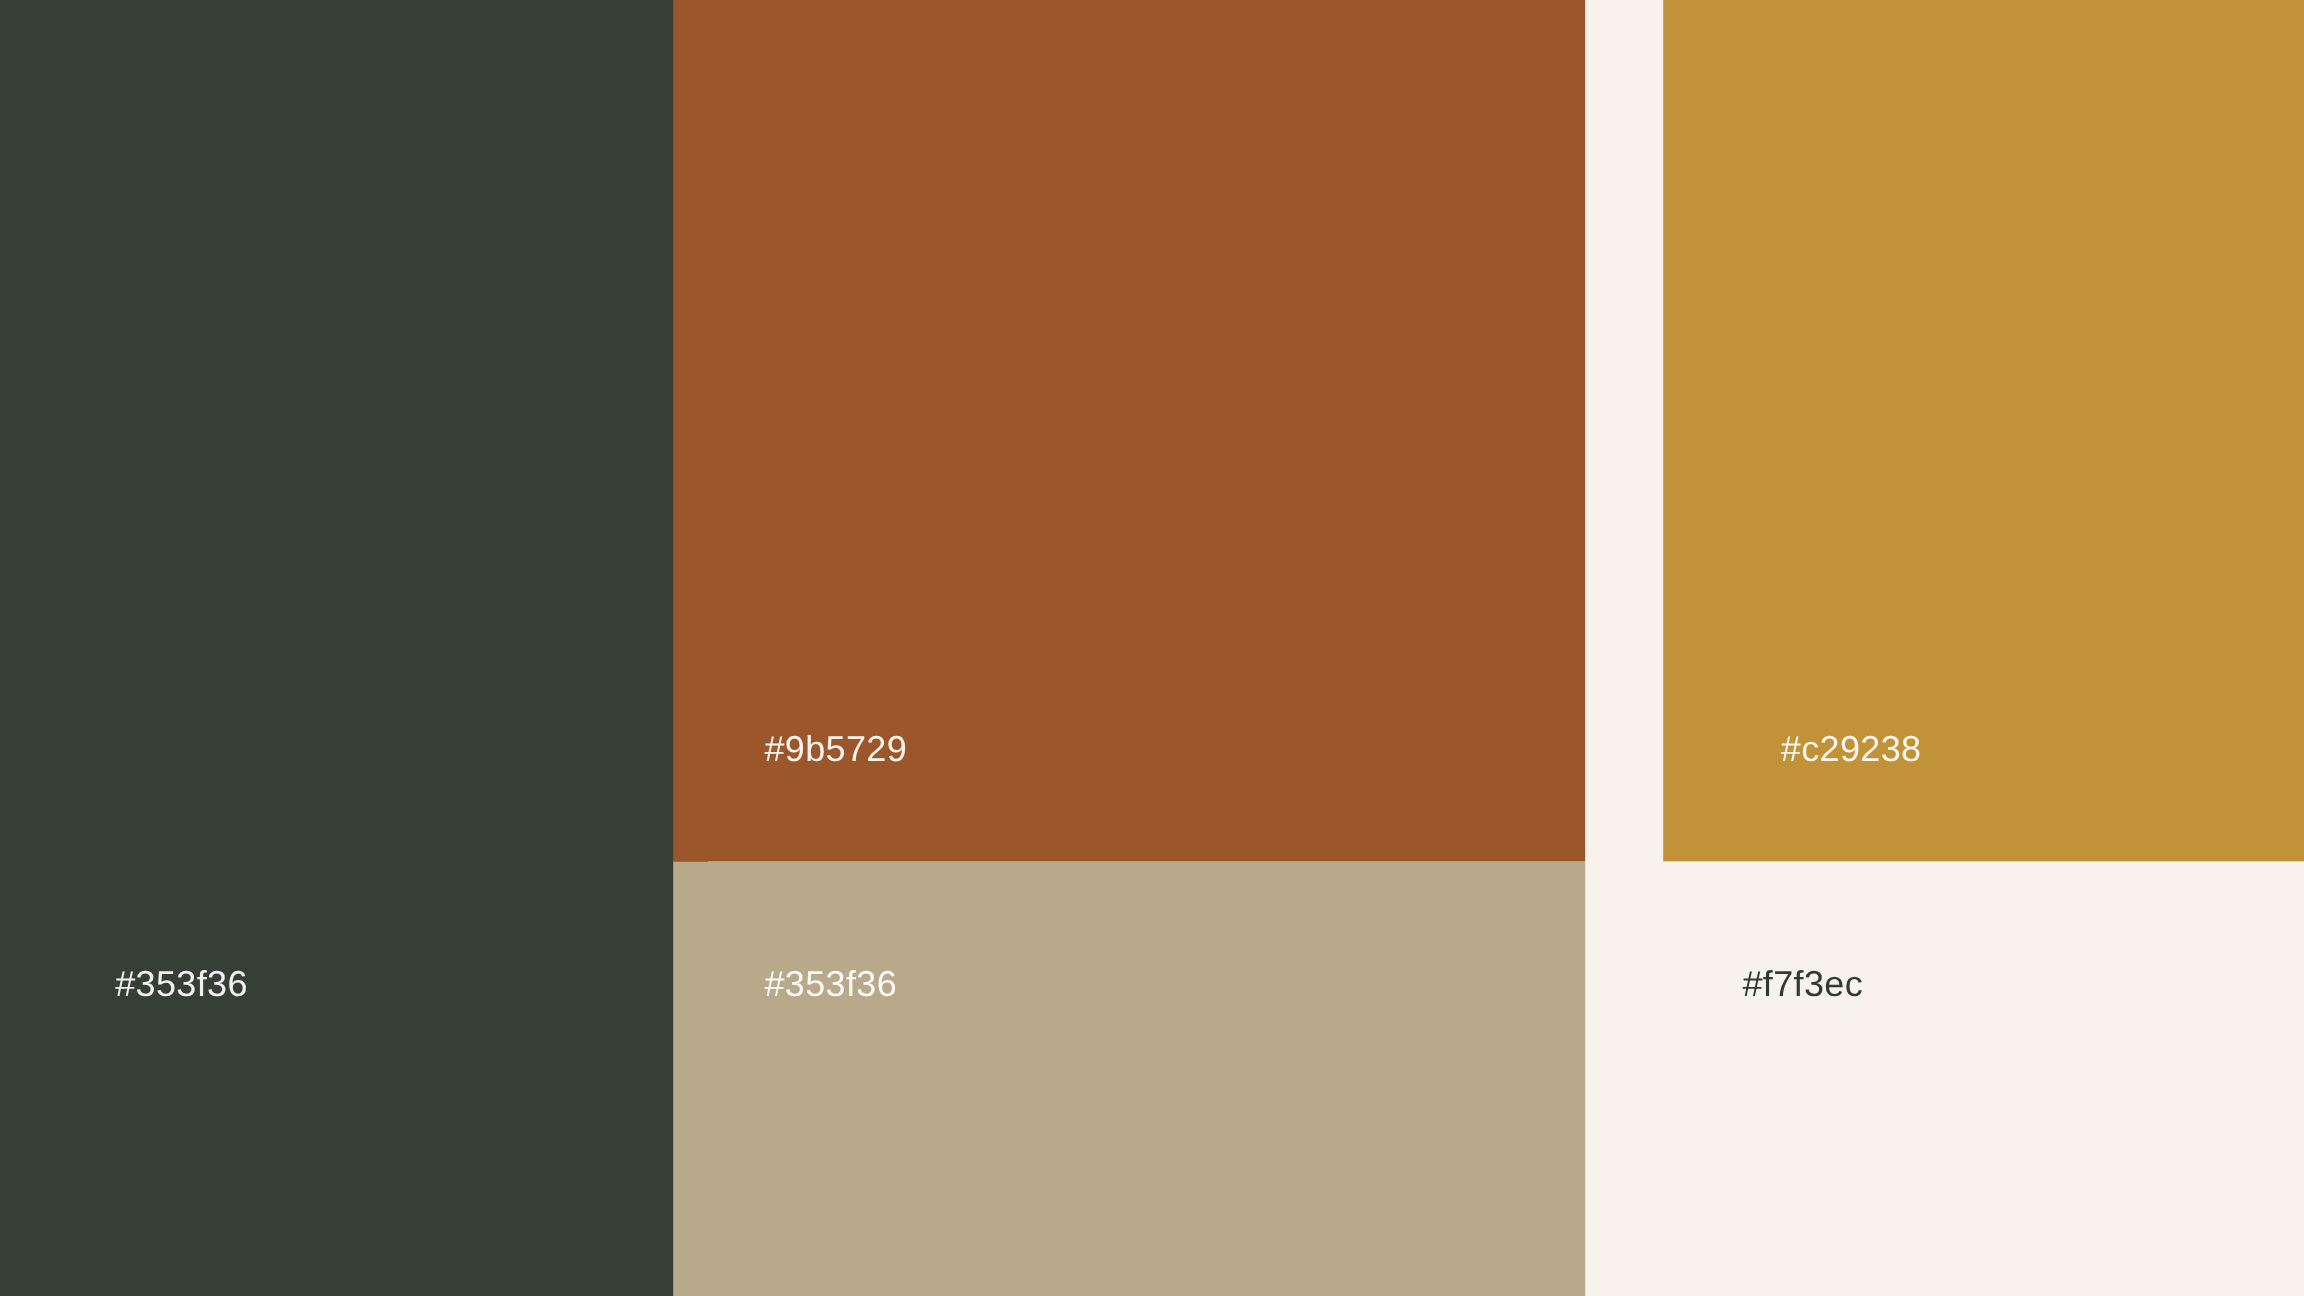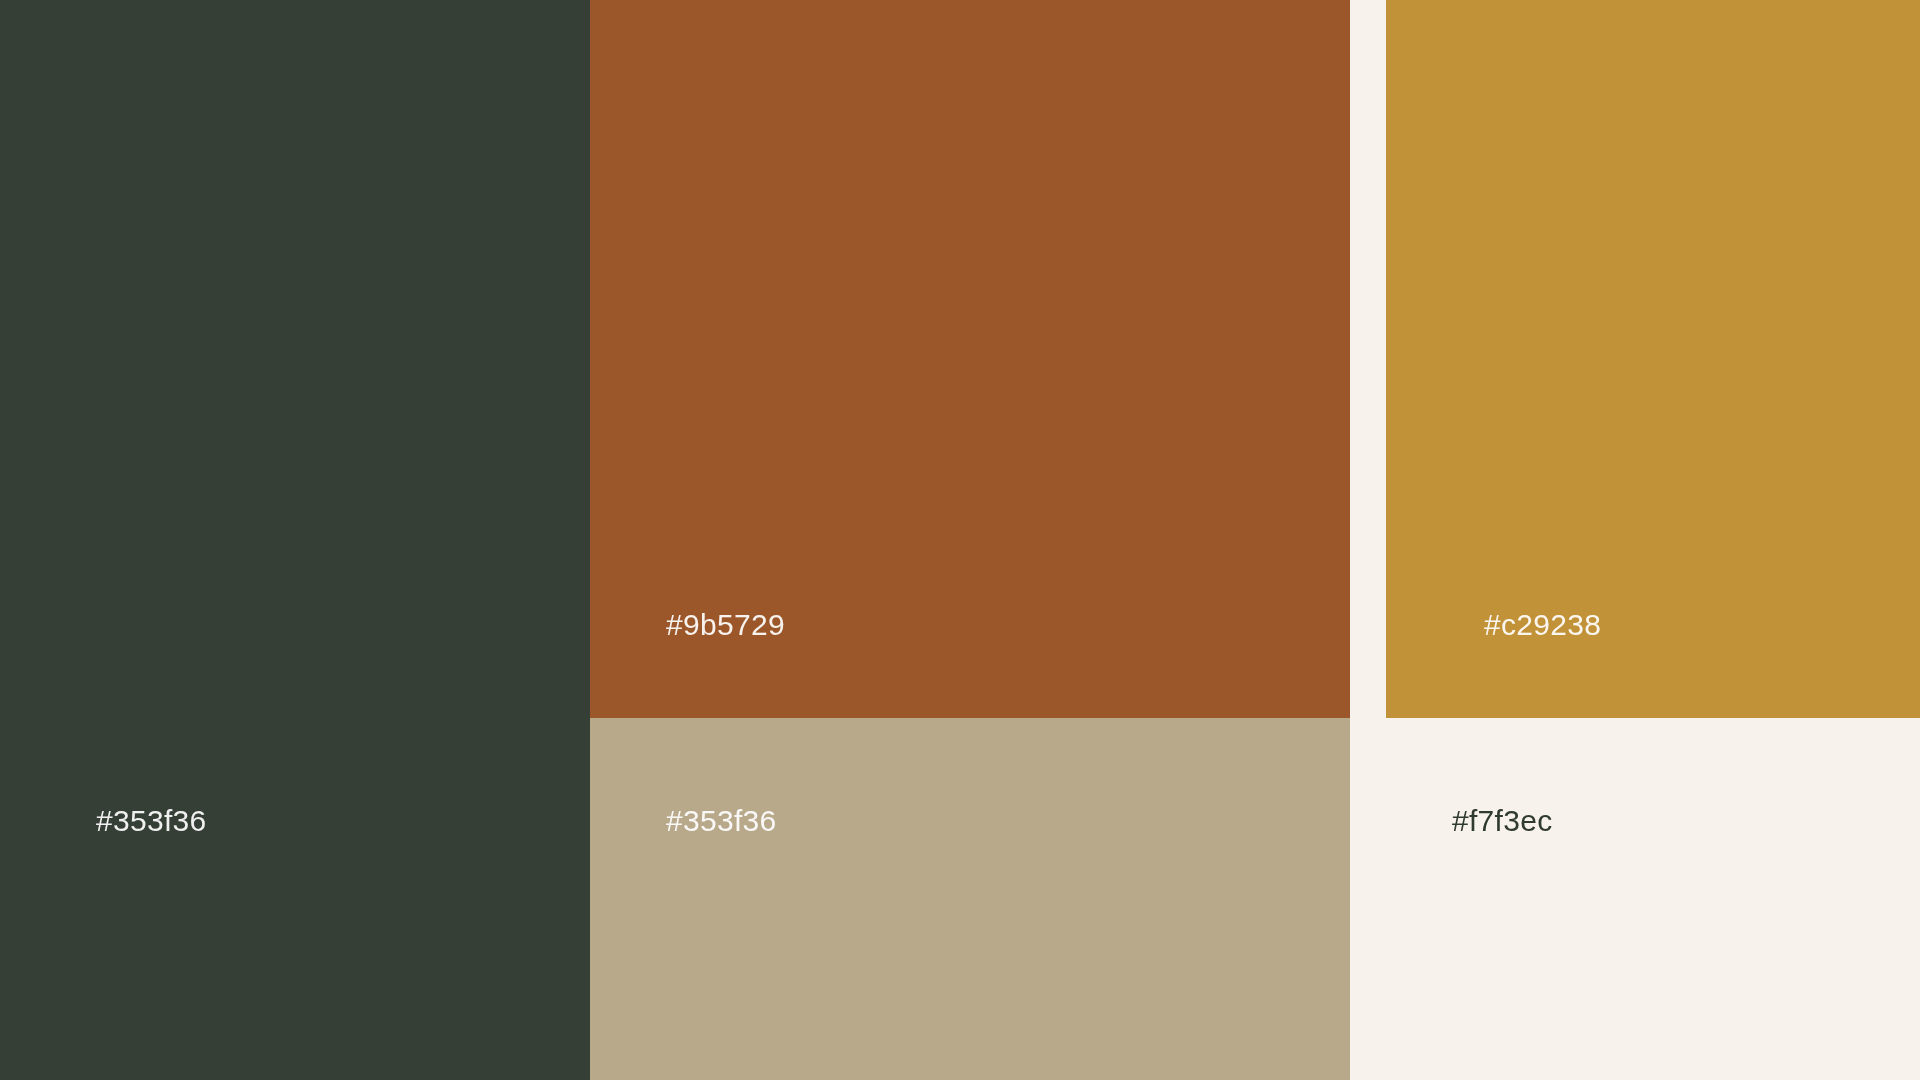--- a/index.html
+++ b/index.html
@@ -32,21 +32,21 @@
     font-size: 30px;
     font-weight: 400;
     letter-spacing: 0.3px;
     line-height: 1;
     white-space: nowrap;
     -webkit-font-smoothing: antialiased;
   }
 
   
   .col-left   { left: 0px;    width: 590px;  top: 0px;   height: 1080px; }
-  .col-mid    { left: 590px;  width: 760px; }
+  .col-mid    { left: 561px;  width: 760px; }
   .col-right  { left: 1386px; width: 534px; }
 
   .row-top    { top: 0px;   height: 718px; }
   .row-bottom { top: 718px; height: 362px; }
 
   
   .label-left     { left: 96px; bottom: 244px; }
   .label-mid-top  { left: 76px; bottom: 78px; }
   .label-mid-bot  { left: 76px; bottom: 244px; }
   .label-right-top{ left: 66px; bottom: 78px; margin-left: 32px; }

